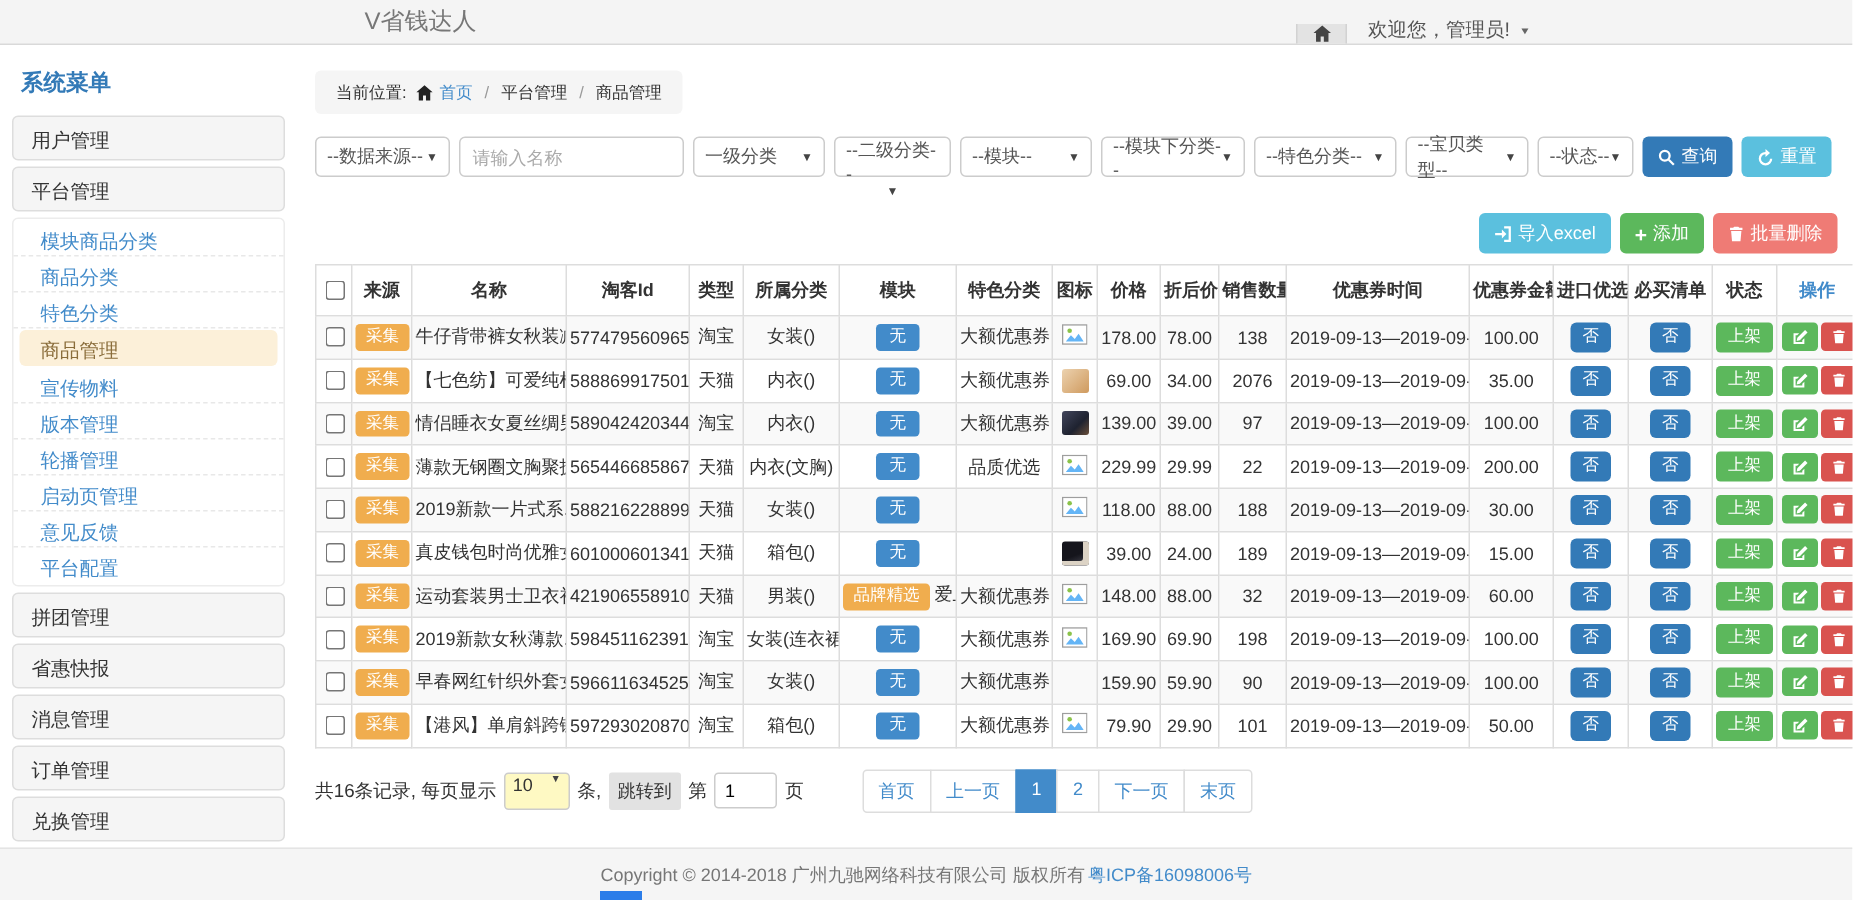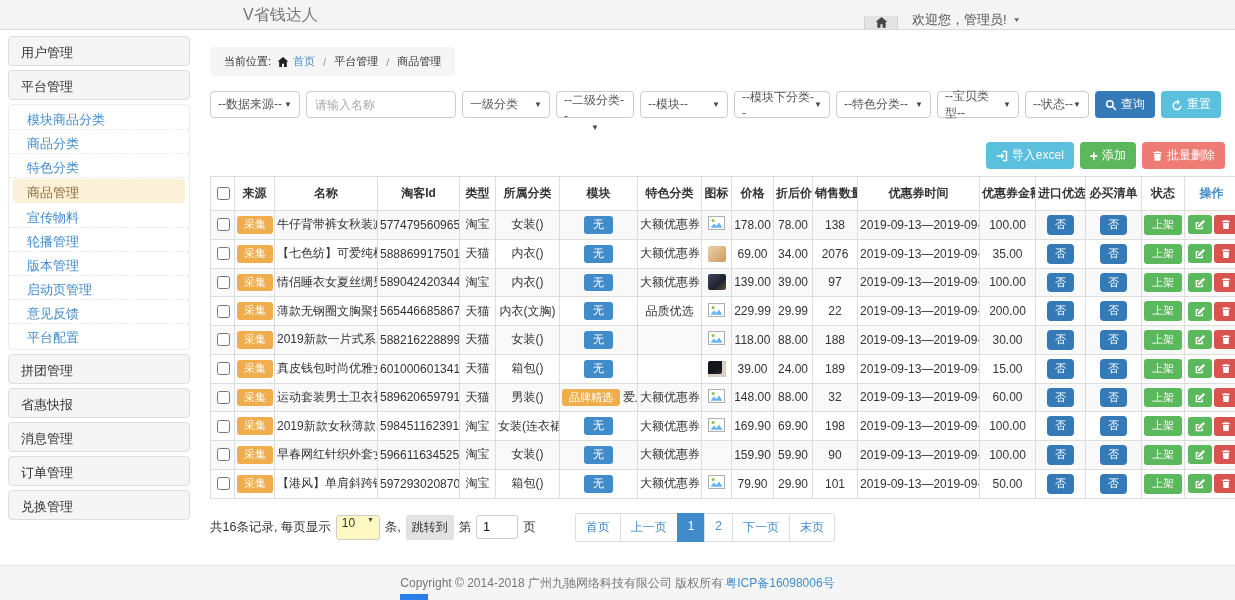--- a/index.html
+++ b/index.html
@@ -114,31 +114,32 @@
     </div>
     <div class="welcome">
       <span>欢迎您，管理员!</span>
       <span class="caret-sm">▼</span>
     </div>
   </div>
 </header>
 
 <div class="middle">
   <aside>
+    <div class="side-title">系统菜单</div>
     <div id="menu">
         <div class="side-section">用户管理</div>
         <div class="side-section">平台管理</div>
         <div class="side-sub">
           <div class="side-link">模块商品分类</div>
           <div class="side-link">商品分类</div>
           <div class="side-link">特色分类</div>
           <div class="side-link active">商品管理</div>
           <div class="side-link">宣传物料</div>
+          <div class="side-link">版本管理</div>
           <div class="side-link">轮播管理</div>
-          <div class="side-link">版本管理</div>
           <div class="side-link">启动页管理</div>
           <div class="side-link">意见反馈</div>
           <div class="side-link">平台配置</div>
         </div>
         <div class="side-section">拼团管理</div>
         <div class="side-section">省惠快报</div>
         <div class="side-section">消息管理</div>
         <div class="side-section">订单管理</div>
         <div class="side-section">兑换管理</div>
       </div>
@@ -448,21 +449,21 @@
               </button><button class="op-btn op-del">
                 <svg viewBox="0 0 16 16" width="10" height="11" fill="currentColor">
                   <path d="M6 1h4l1 1h3v2H2V2h3zM3 5h10l-.9 10H3.9z"></path>
                 </svg>
               </button></td>
           </tr>
           <tr>
             <td><input type="checkbox" style=""></td>
             <td><span class="badge badge-src">采集</span></td>
             <td>运动套装男士卫衣初秋...</td>
-            <td>589620659791</td>
+            <td>421906558910</td>
             <td>天猫</td>
             <td>男装()</td>
             <td><span class="badge badge-brand">品牌精选</span><span>爱上运动</span></td>
             <td>大额优惠券</td>
             <td><svg viewBox="0 0 20 16" width="17" height="14">
                 <rect x="0.5" y="0.5" width="19" height="15" fill="#fff" stroke="#9e9e9e"></rect>
                 <circle cx="6" cy="5" r="1.8" fill="#8bc34a"></circle>
                 <path d="M3 13.5l4-5 3 3 3-4 4 6z" fill="#64b5f6"></path>
               </svg></td>
             <td>148.00</td>

